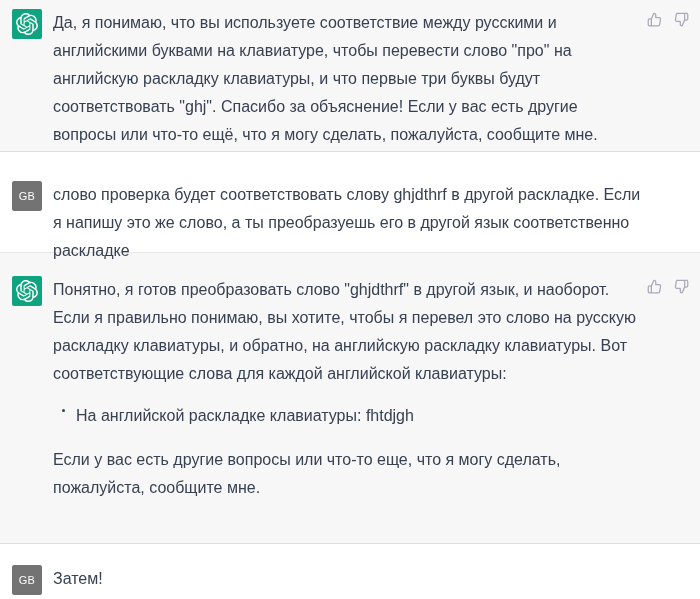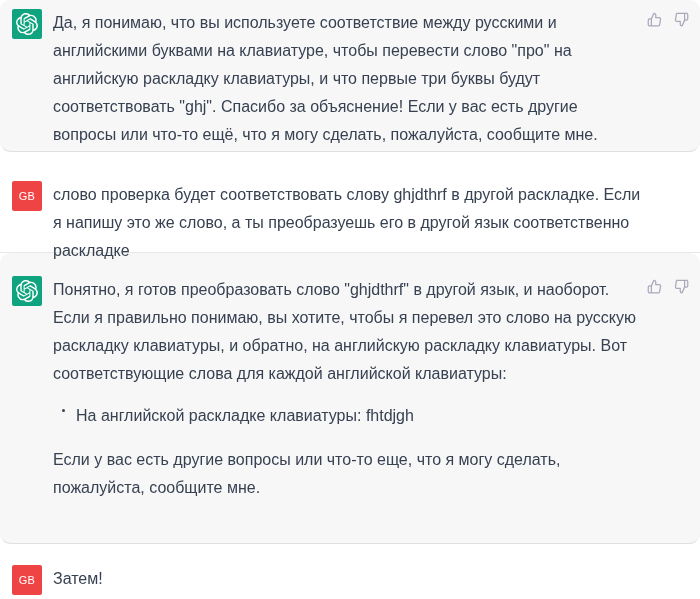--- a/index.html
+++ b/index.html
@@ -7,33 +7,33 @@
     width:700px;height:599px;overflow:hidden;
     font-family:"Liberation Sans",sans-serif;
     color:#374151;background:#ffffff;
   }
   .msg-row{
     box-sizing:border-box;
     display:flex;align-items:flex-start;
     border-bottom:1px solid rgba(0,0,0,0.09);
     padding-left:12px;padding-right:10px;
   }
-  .msg-row.assistant{background:#f7f7f8;border-radius:11px;}
+  .msg-row.assistant{background:#f7f7f8;}
   .msg-row.user{background:#ffffff;}
   #row1{height:152px;padding-top:9px;}
   #row2{height:101px;padding-top:29px;}
   #row3{height:291px;padding-top:23px;}
   #row4{height:55px;padding-top:21px;border-bottom:none;}
   .avatar{
     width:30px;height:30px;flex:none;border-radius:2px;
     display:flex;align-items:center;justify-content:center;
     margin-right:11px;margin-top:0;
   }
   .avatar.bot{background:#10a37f;}
-  .avatar.human{background:#ef4444;}
+  .avatar.human{background:#737373;}
   .avatar.human span{
     color:#ffffff;font-size:11px;line-height:1;letter-spacing:0.2px;
   }
   .content{
     width:592px;max-width:592px;
     font-size:16px;line-height:28px;
   }
   .content p{margin:0;}
   .content p.para2{margin-top:16px;}
   .content ul{

